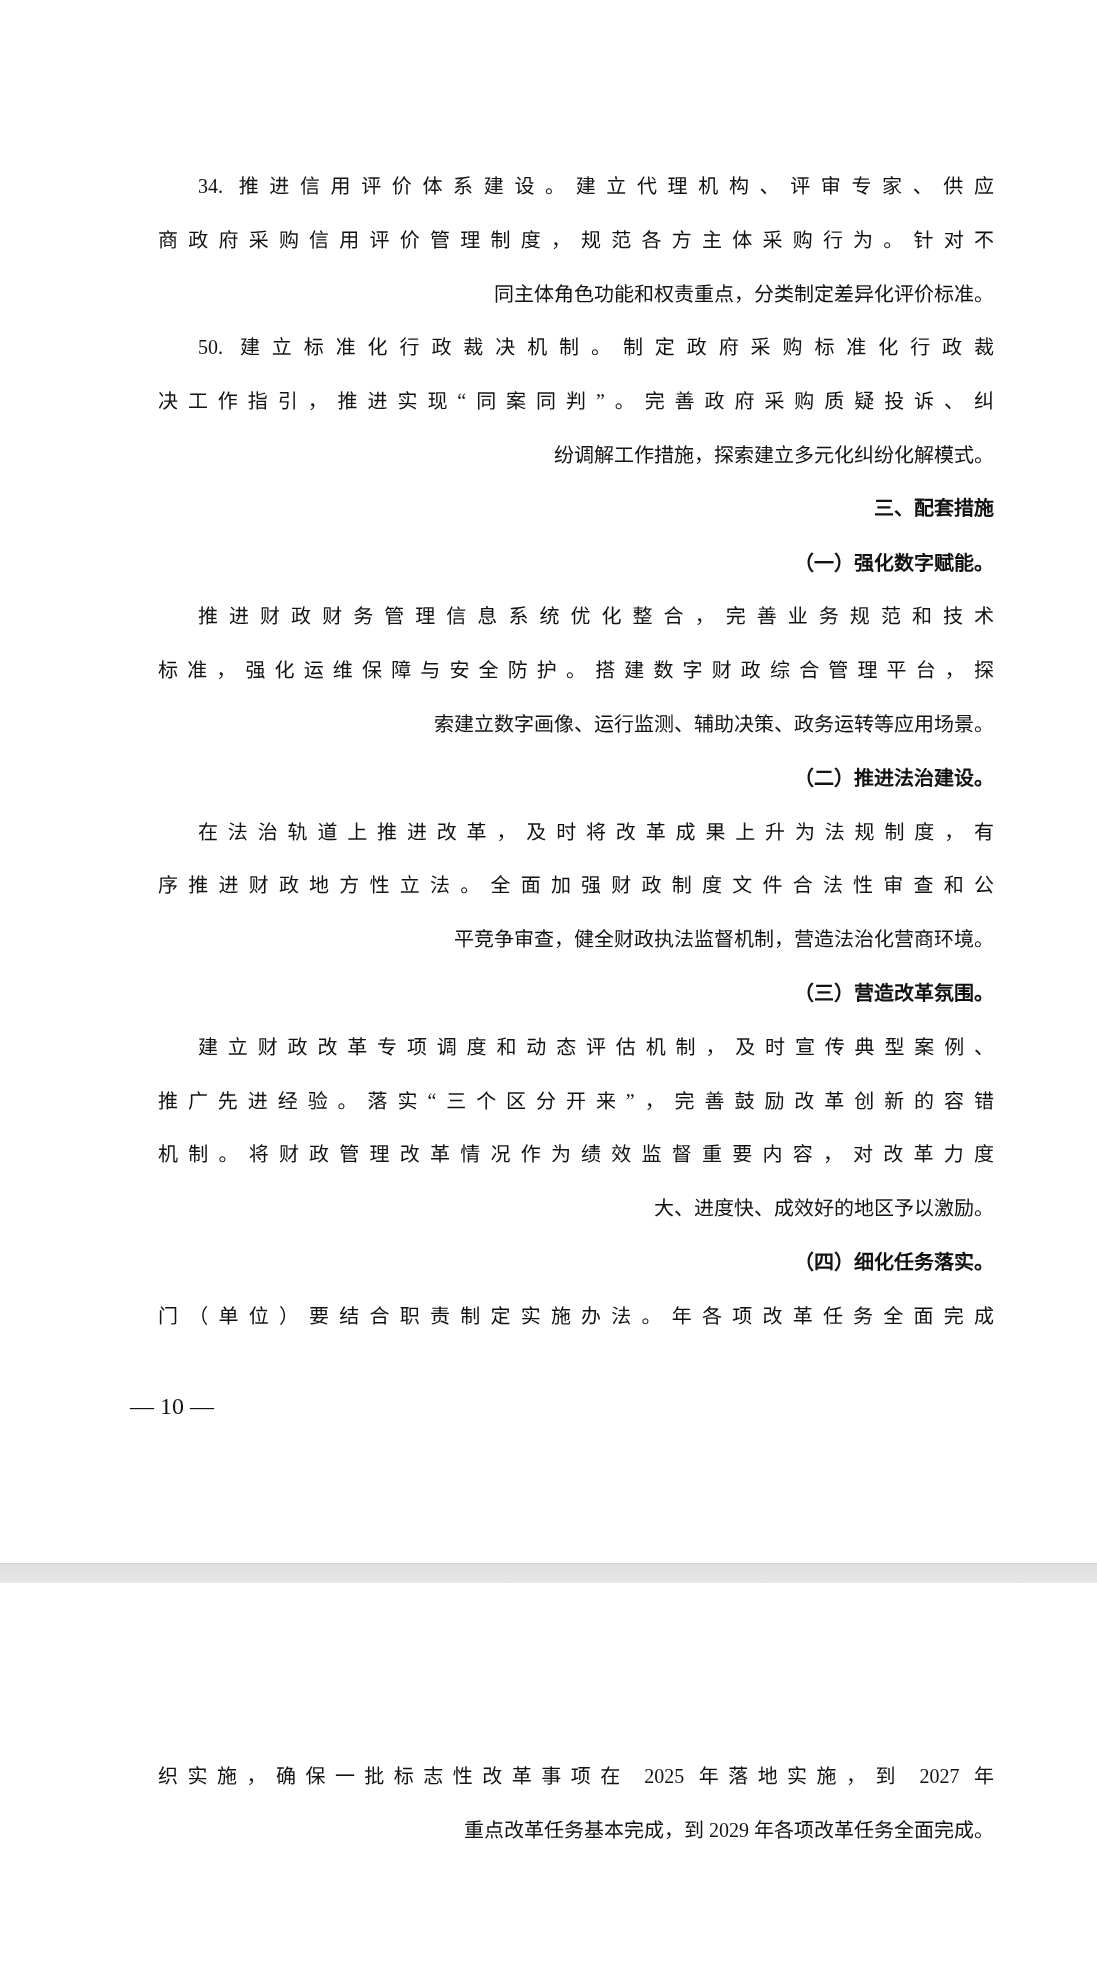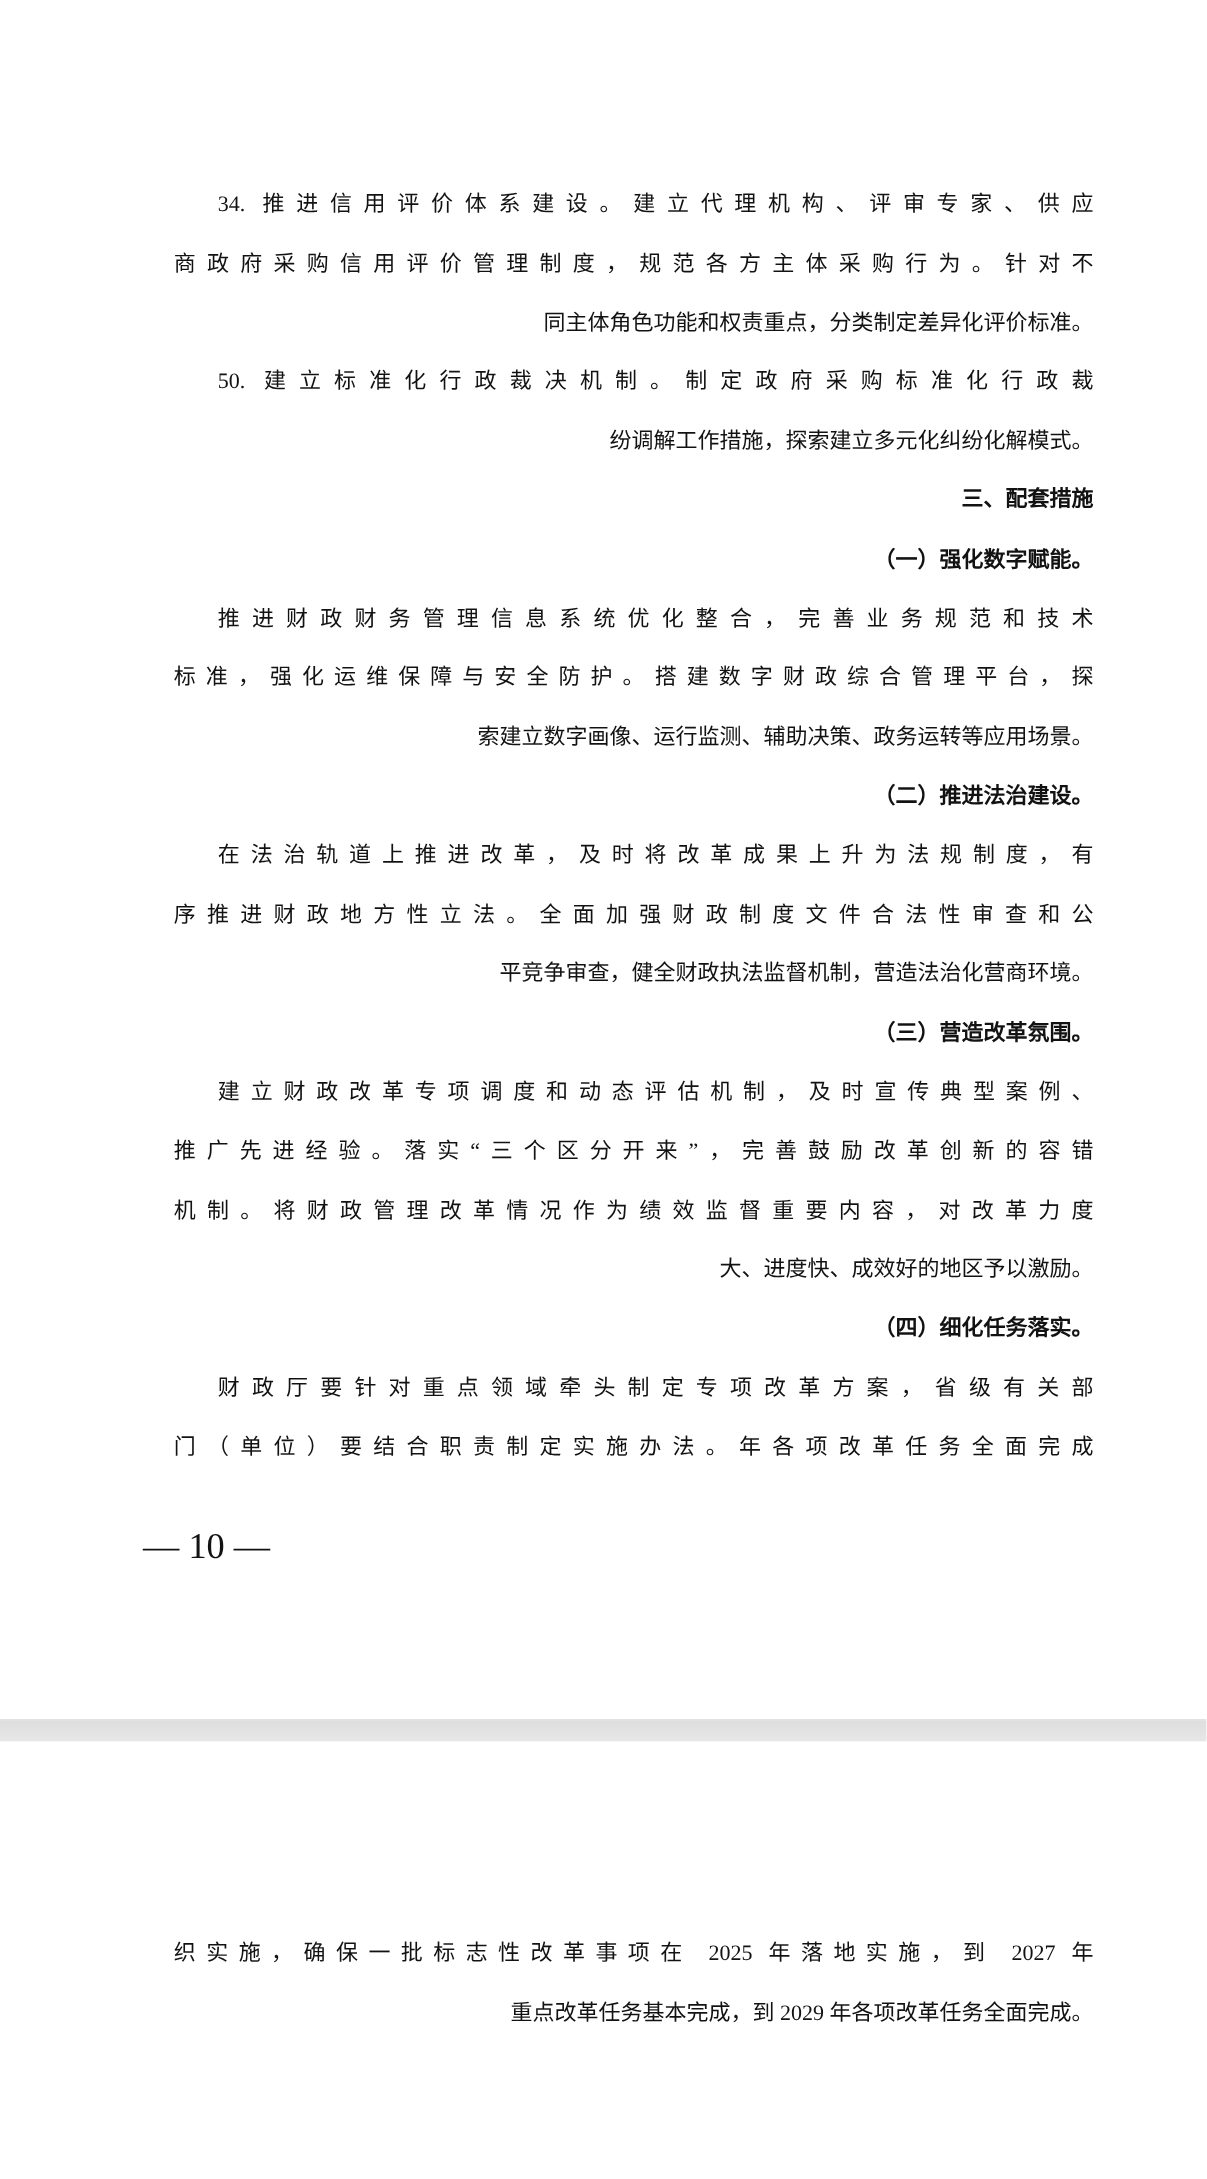--- a/index.html
+++ b/index.html
@@ -28,21 +28,21 @@
   .indent { text-indent: 2em; }
   .h-bold {
     font-family: Liberation Mono, monospace;
     font-weight: 700;
   }
   .h-kai { font-weight: 600; }
   .pagenum {
     position: absolute;
     left: 130px;
     top: 1391px;
-    font-size: 33px;
+    font-size: 24px;
     line-height: 30px;
     color: #121212;
   }
   .page-separator {
     position: absolute;
     left: 0;
     top: 1563px;
     width: 1097px;
     height: 20px;
     background: linear-gradient(to bottom, #dedede 0%, #e2e2e2 45%, #e7e7e7 100%);
@@ -54,37 +54,37 @@
 <body>
 
 <div class="canvas">
 
   <div class="page-region">
     <div class="textblock tb-p10">
       <div class="ln indent just">34. 推进信用评价体系建设。建立代理机构、评审专家、供应</div>
       <div class="ln just">商政府采购信用评价管理制度，规范各方主体采购行为。针对不</div>
       <div class="ln">同主体角色功能和权责重点，分类制定差异化评价标准。</div>
       <div class="ln indent just">50. 建立标准化行政裁决机制。制定政府采购标准化行政裁</div>
+      <div class="ln just">决工作指引，推进实现“同案同判”。完善政府采购质疑投诉、纠</div>
       <div class="ln">纷调解工作措施，探索建立多元化纠纷化解模式。</div>
       <div class="ln indent h-bold">三、配套措施</div>
       <div class="ln indent h-kai">（一）强化数字赋能。</div>
       <div class="ln indent just">推进财政财务管理信息系统优化整合，完善业务规范和技术</div>
       <div class="ln just">标准，强化运维保障与安全防护。搭建数字财政综合管理平台，探</div>
       <div class="ln">索建立数字画像、运行监测、辅助决策、政务运转等应用场景。</div>
       <div class="ln indent h-kai">（二）推进法治建设。</div>
       <div class="ln indent just">在法治轨道上推进改革，及时将改革成果上升为法规制度，有</div>
       <div class="ln just">序推进财政地方性立法。全面加强财政制度文件合法性审查和公</div>
       <div class="ln">平竞争审查，健全财政执法监督机制，营造法治化营商环境。</div>
       <div class="ln indent h-kai">（三）营造改革氛围。</div>
       <div class="ln indent just">建立财政改革专项调度和动态评估机制，及时宣传典型案例、</div>
       <div class="ln just">推广先进经验。落实“三个区分开来”，完善鼓励改革创新的容错</div>
       <div class="ln just">机制。将财政管理改革情况作为绩效监督重要内容，对改革力度</div>
       <div class="ln">大、进度快、成效好的地区予以激励。</div>
       <div class="ln indent h-kai">（四）细化任务落实。</div>
-      <div class="ln indent just">财政厅要针对重点领域牵头制定专项改革方案，省级有关部</div>
       <div class="ln just">门（单位）要结合职责制定实施办法。年各项改革任务全面完成</div>
     </div>
     <div class="pagenum">— 10 —</div>
   </div>
 
   <div class="page-separator"></div>
 
   <div class="page-region">
     <div class="textblock tb-p11">
       <div class="ln just">织实施，确保一批标志性改革事项在 2025 年落地实施，到 2027 年</div>

